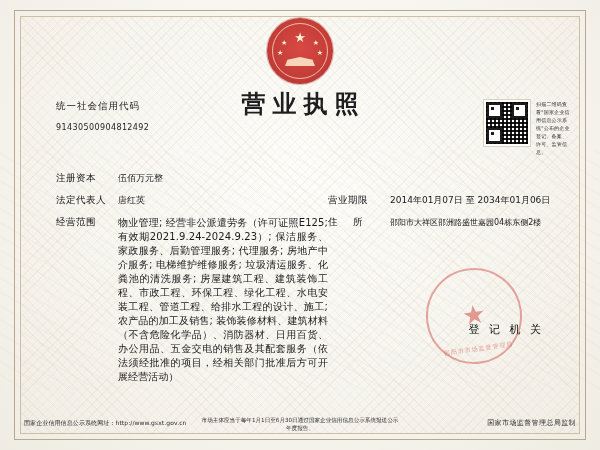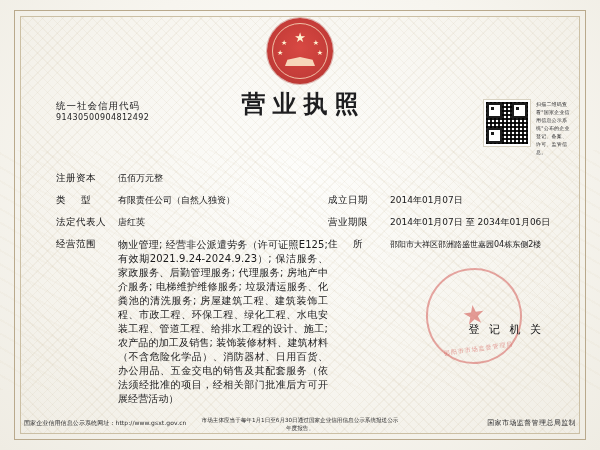--- a/index.html
+++ b/index.html
@@ -111,21 +111,21 @@
     top: 100px;
     text-align: left;
     color: #1d1d1f;
   }
   .code-label {
     font-size: 9.5px;
     letter-spacing: 1px;
     white-space: nowrap;
   }
   .code-value {
-    margin-top: 0;
+    margin-top: 10px;
     font-size: 8px;
     letter-spacing: 0.4px;
     white-space: nowrap;
   }
 
   
   .qr-wrap {
     position: absolute;
     right: 70px;
     top: 100px;
@@ -346,30 +346,20 @@
 
   <div class="fields">
 
     <div class="row">
       <div class="col-right">
         <div class="lbl tight">注册资本</div>
         <div class="val">伍佰万元整</div>
       </div>
     </div>
 
-    <div class="row">
-      <div class="col-left">
-        <div class="lbl">类　型</div>
-        <div class="val">有限责任公司（自然人独资）</div>
-      </div>
-      <div class="col-right">
-        <div class="lbl tight">成立日期</div>
-        <div class="val">2014年01月07日</div>
-      </div>
-    </div>
 
     <div class="row">
       <div class="col-left">
         <div class="lbl tight">法定代表人</div>
         <div class="val">唐红英</div>
       </div>
       <div class="col-right">
         <div class="lbl tight">营业期限</div>
         <div class="val">2014年01月07日 至 2034年01月06日</div>
       </div>

